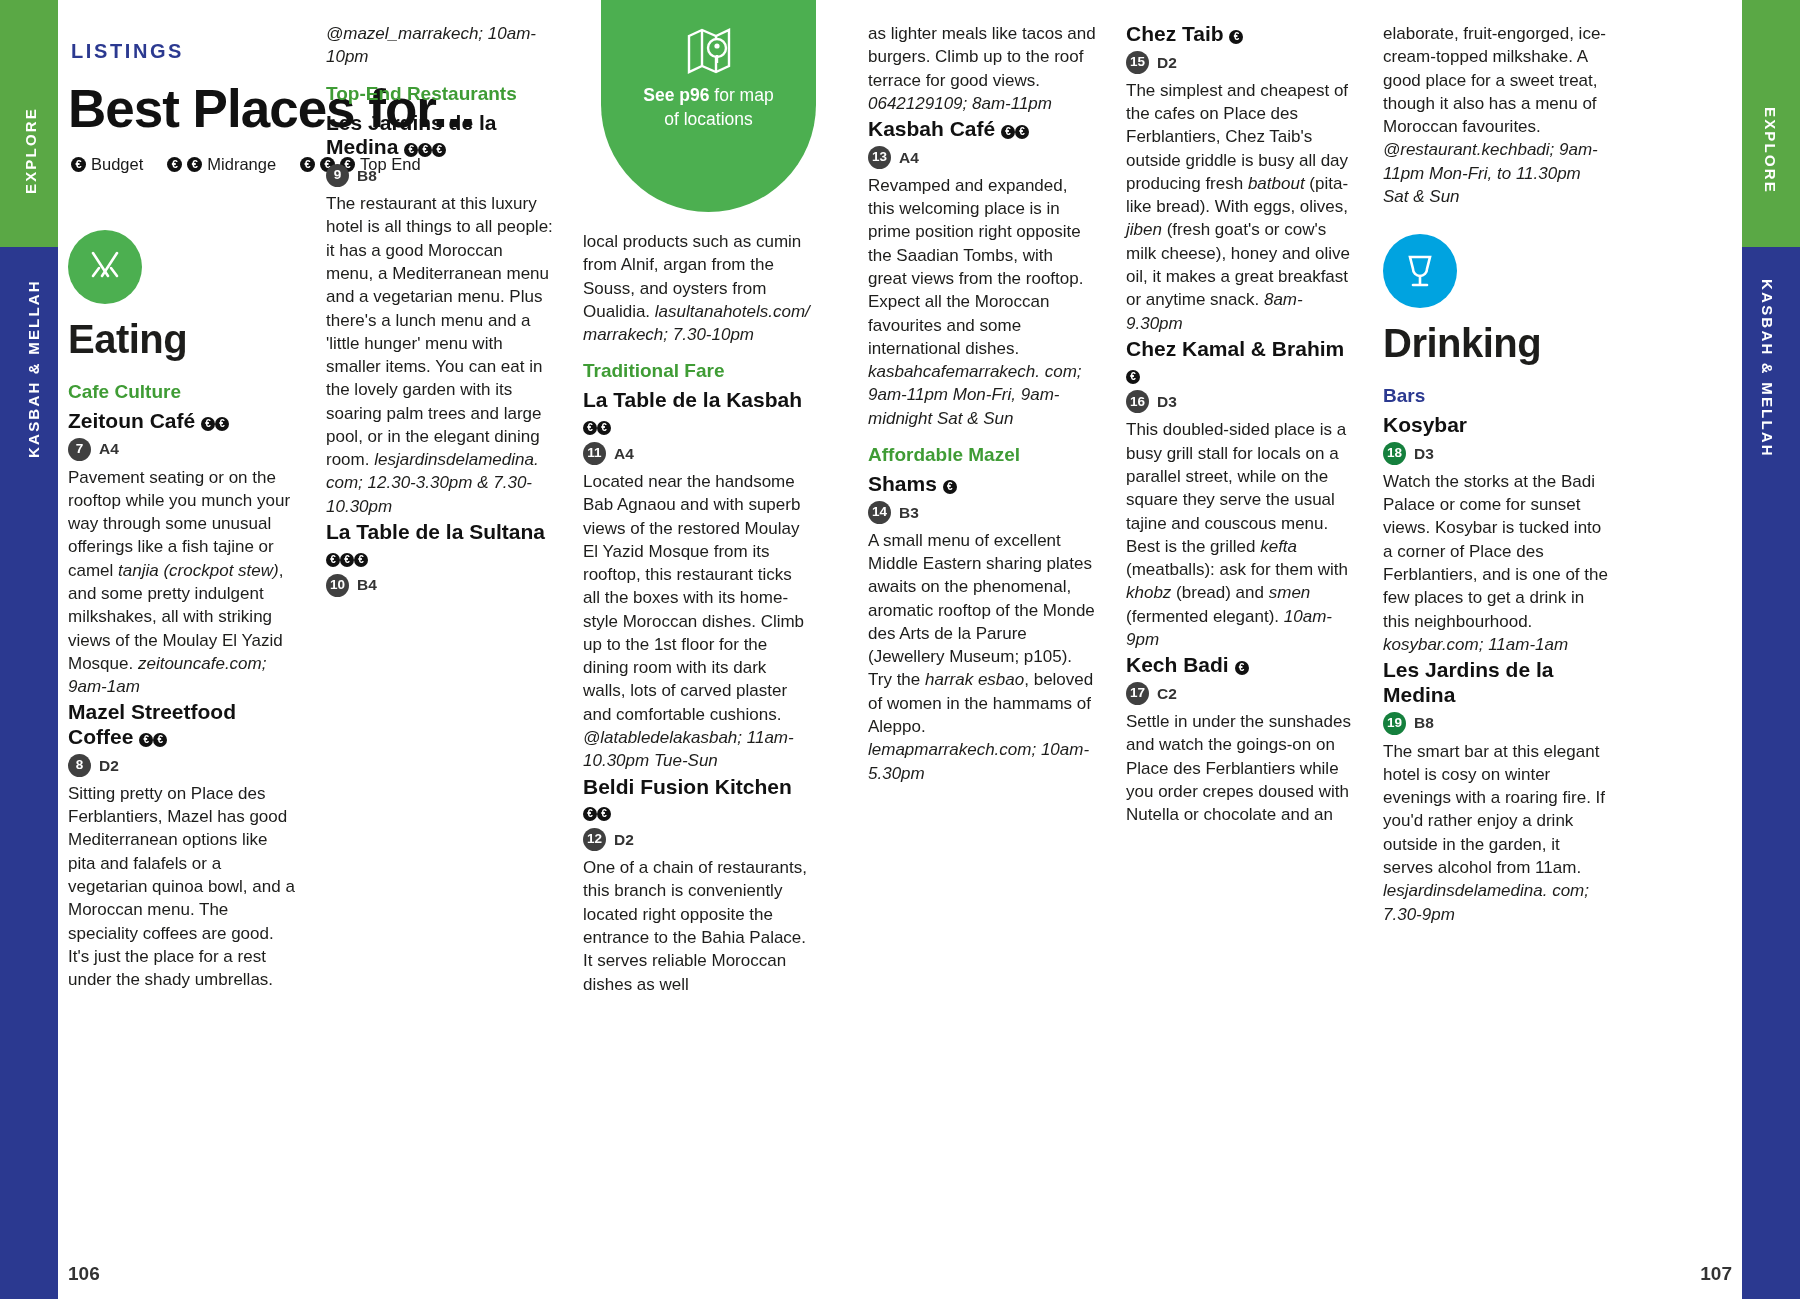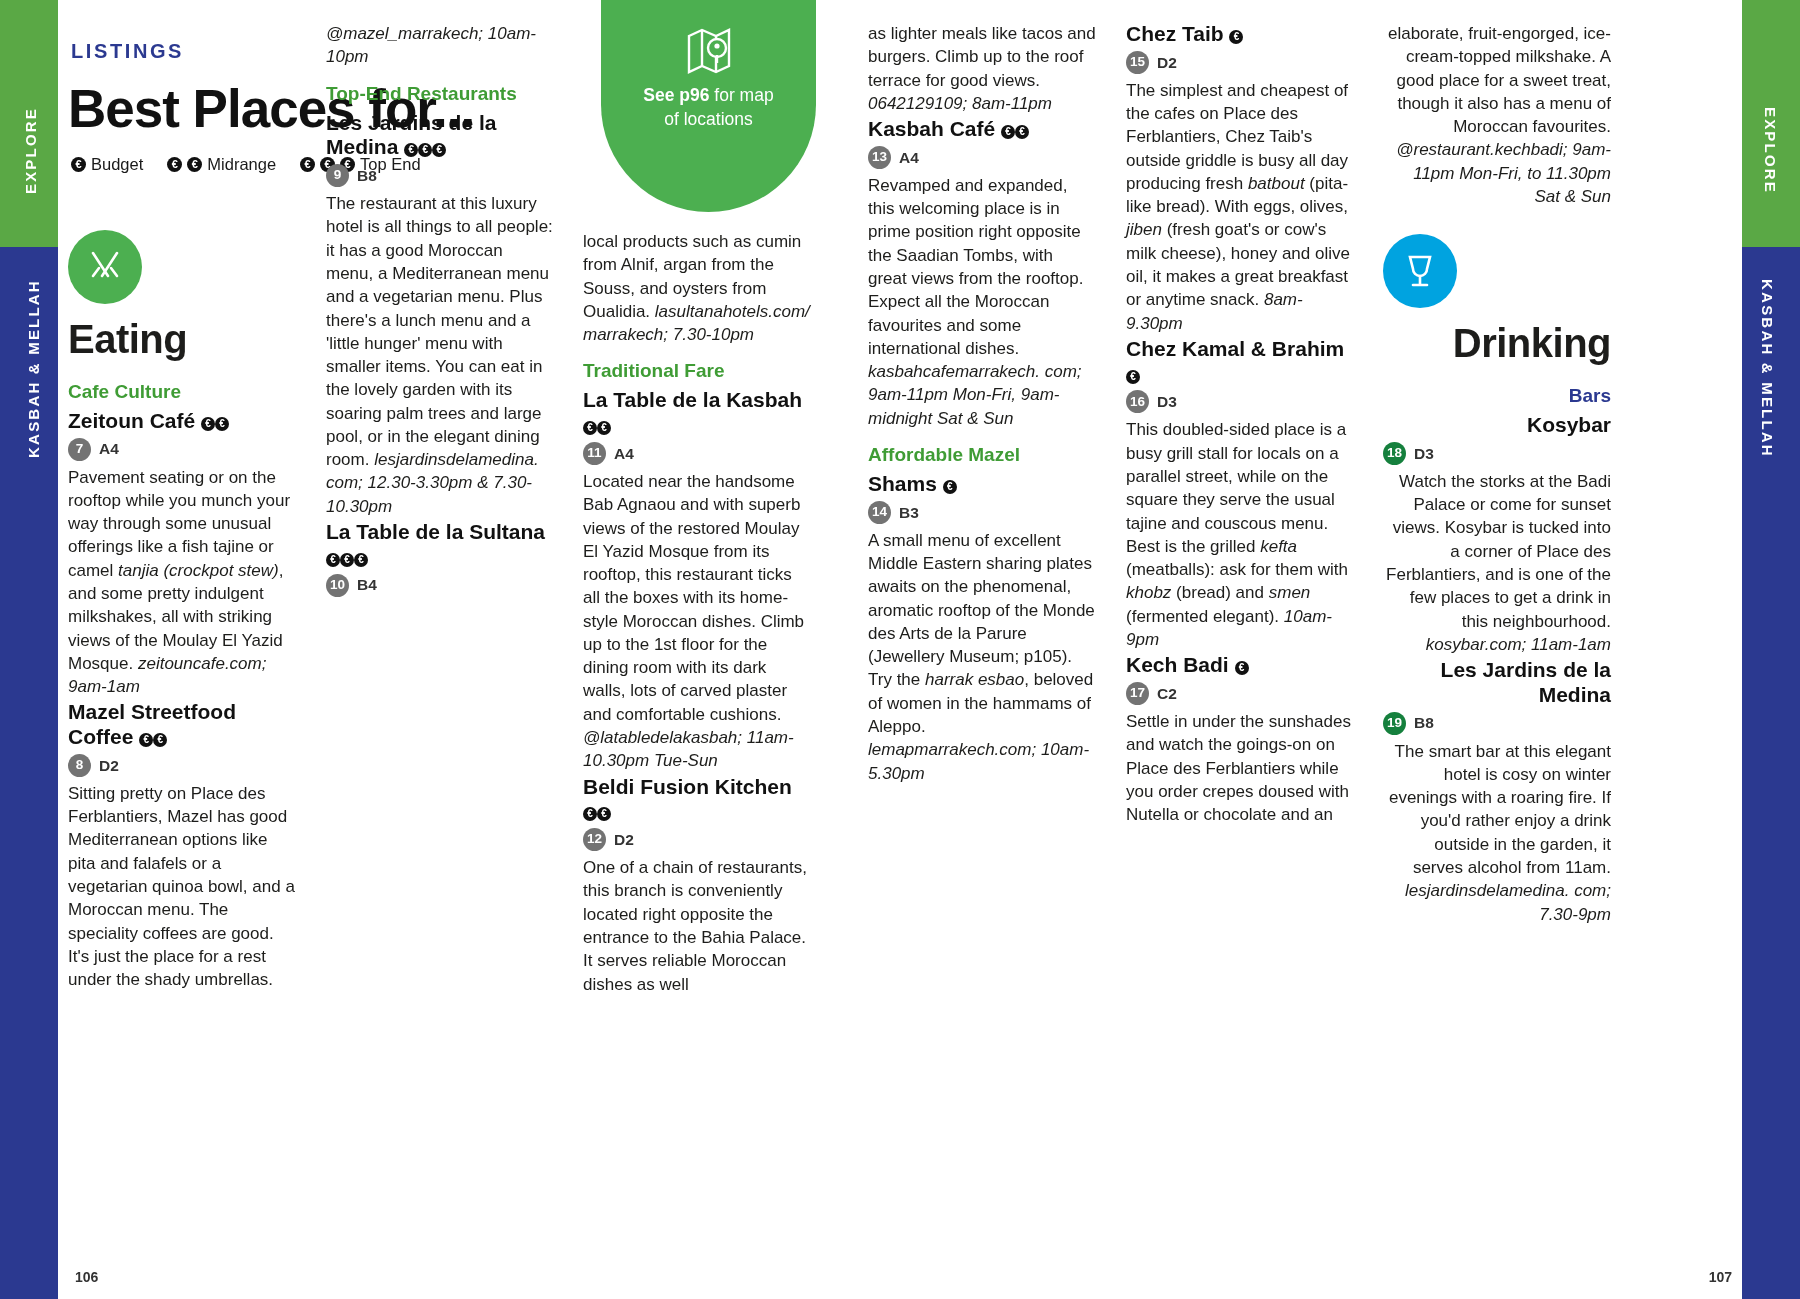--- a/index.html
+++ b/index.html
@@ -194,21 +194,21 @@
     line-height: 1.37;
     color: #1d1d1b;
   }
   .col p { margin: 0 0 2px 0; }
 
   #col1 { left: 10px;  width: 228px; top: 230px; }
   #col2 { left: 268px; width: 228px; top: 22px; }
   #col3 { left: 525px; width: 228px; top: 230px; }
   #col4 { left: 810px; width: 228px; top: 22px; }
   #col5 { left: 1068px; width: 228px; top: 22px; }
-  #col6 { left: 1325px; width: 228px; top: 22px; text-align: right; }
+  #col6 { left: 1325px; width: 228px; top: 22px; }
 
   .sub-head {
     font-size: 19px;
     font-weight: bold;
     margin: 12px 0 4px 0;
   }
   .sub-head.green { color: #3f9c35; }
   .sub-head.blue { color: #2b3990; }
 
   .poi-name {
@@ -222,21 +222,21 @@
 
   .poi-meta {
     display: flex;
     align-items: center;
     gap: 8px;
     margin: 4px 0 5px 0;
   }
   .num-badge {
     width: 23px; height: 23px;
     border-radius: 50%;
-    background: #737373;
+    background: #404040;
     color: #fff;
     font-size: 13.5px;
     font-weight: bold;
     display: flex; align-items: center; justify-content: center;
   }
   .num-badge.blue { background: #15803d; }
   .grid-ref {
     font-size: 15.5px;
     font-weight: bold;
     color: #333;
@@ -244,24 +244,23 @@
 
   .body-text { font-size: 17px; line-height: 1.37; }
   .body-text i, .italic { font-style: italic; }
 
   .price-inline { white-space: nowrap; }
 
   
   .folio {
     position: absolute;
     bottom: 14px;
-    font-size: 14px;
+    font-size: 19px;
     font-weight: bold;
     color: #333;
-    margin-left: 7px;
   }
   .folio.left { left: 10px; }
   .folio.right { right: 10px; }
 </style>
 </head>
 <body>
 
 <div class="page">
 
   <div class="edge left">

